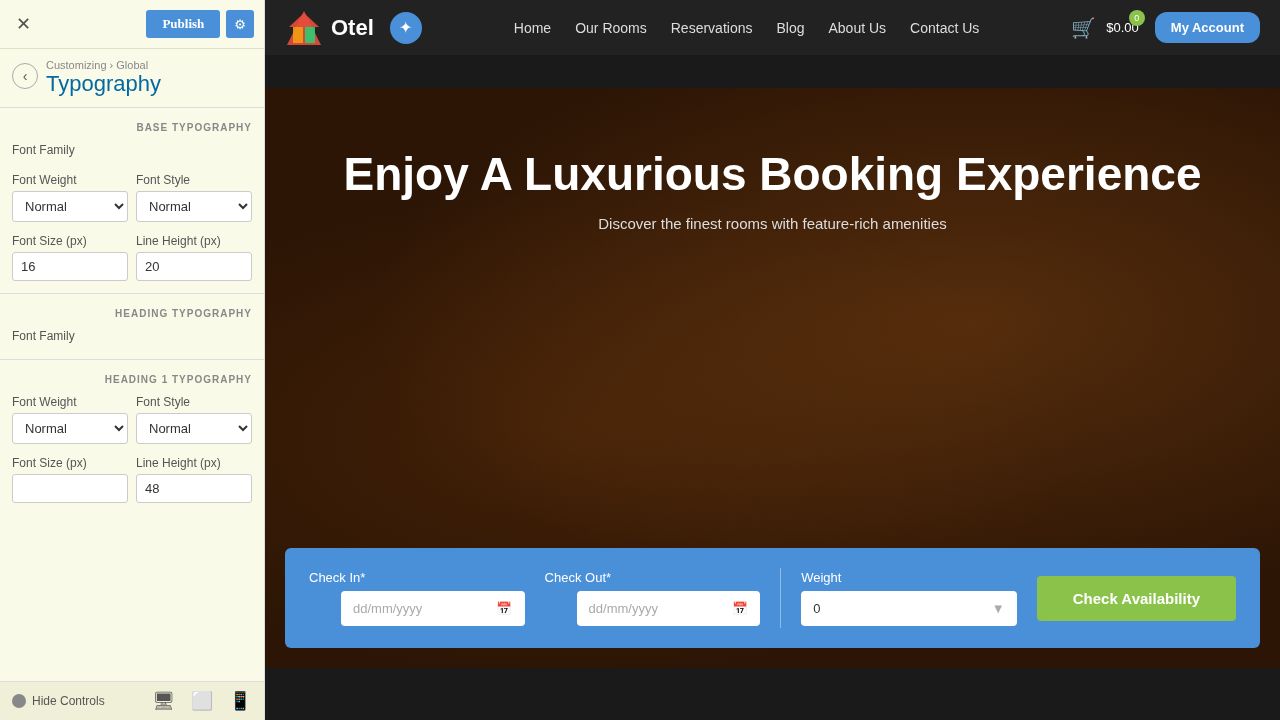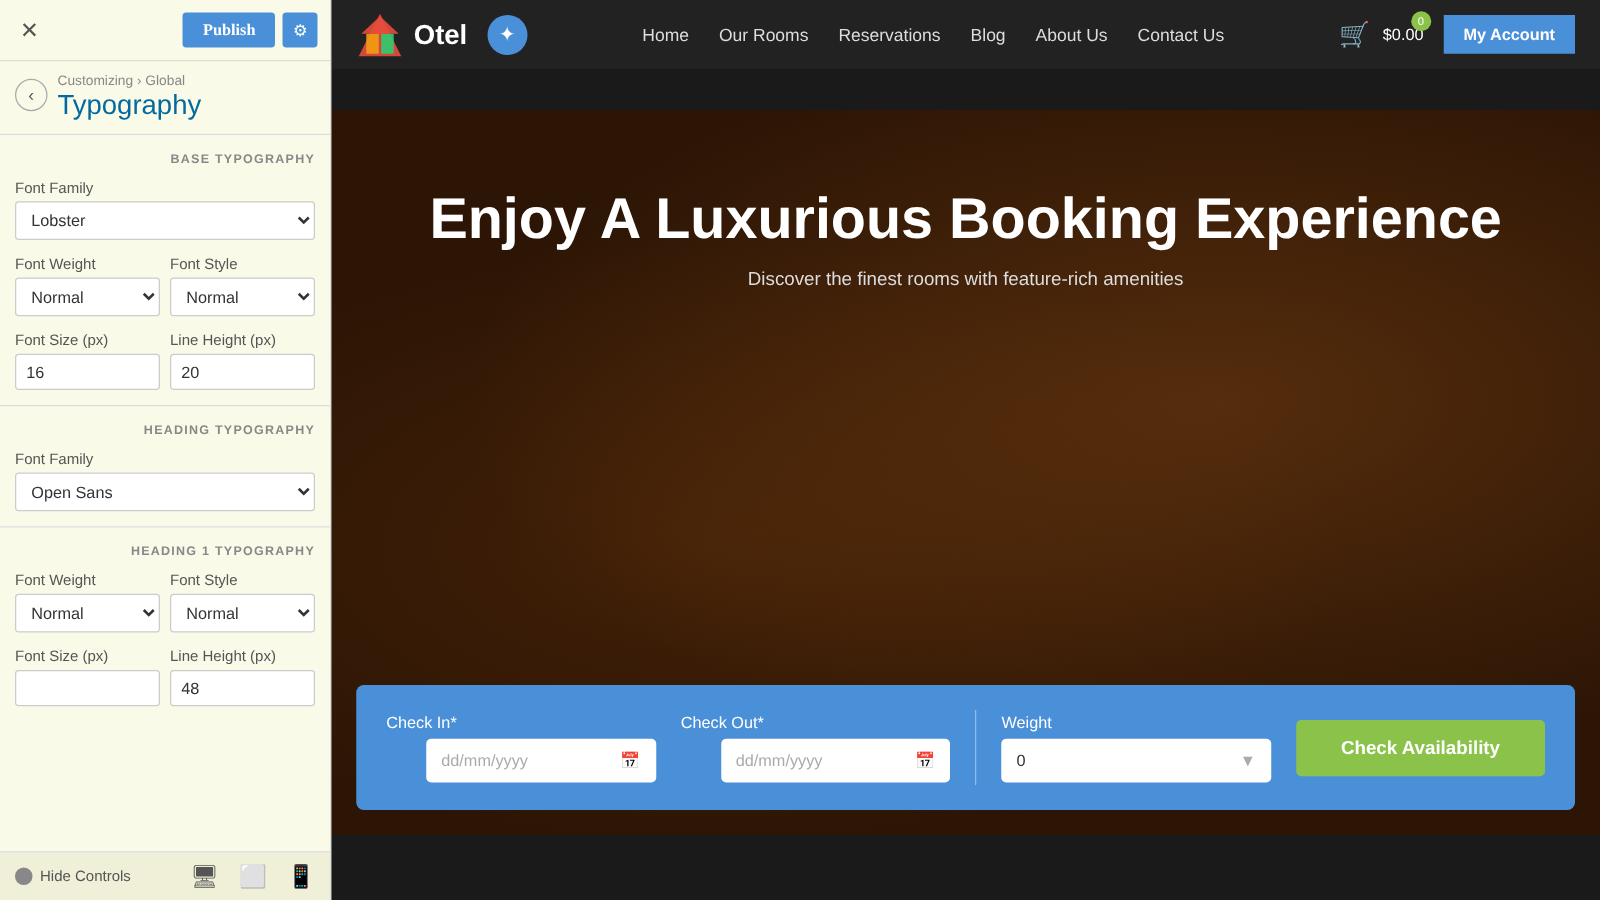--- a/index.html
+++ b/index.html
@@ -264,21 +264,21 @@
       display: flex;
       align-items: center;
       justify-content: center;
       color: white;
     }
     .myaccount-btn {
       background: #4a90d9;
       color: white;
       border: none;
       padding: 8px 16px;
-      border-radius: 0;
+      border-radius: 12px;
       cursor: pointer;
       font-size: 13px;
       font-weight: bold;
     }
 
     
     .hero-section {
       flex: 1;
       position: relative;
       overflow: hidden;
@@ -414,26 +414,20 @@
       <span style="font-size:22px;font-weight:normal;color:#0369a1;">Typography</span>
     </div>
   </div>
 
   <hr class="divider">
 
   <div class="section-label">BASE TYPOGRAPHY</div>
 
   <div class="field-group">
     <div class="field-label">Font Family</div>
-    <select class="panel-select">
-      <option>Lobster</option>
-      <option>Open Sans</option>
-      <option>Arial</option>
-      <option>Roboto</option>
-    </select>
   </div>
 
   <div class="field-row">
     <div class="field-half">
       <div class="field-label">Font Weight</div>
       <select class="panel-select">
         <option>Normal</option>
         <option>Bold</option>
         <option>400</option>
         <option>700</option>
@@ -459,26 +453,20 @@
       <input class="panel-input" type="number" value="20" style="">
     </div>
   </div>
 
   <hr class="divider">
 
   <div class="section-label">HEADING TYPOGRAPHY</div>
 
   <div class="field-group">
     <div class="field-label">Font Family</div>
-    <select class="panel-select">
-      <option>Open Sans</option>
-      <option>Lobster</option>
-      <option>Arial</option>
-      <option>Roboto</option>
-    </select>
   </div>
 
   <hr class="divider">
 
   <div class="section-label">HEADING 1 TYPOGRAPHY</div>
 
   <div class="field-row">
     <div class="field-half">
       <div class="field-label">Font Weight</div>
       <select class="panel-select">

